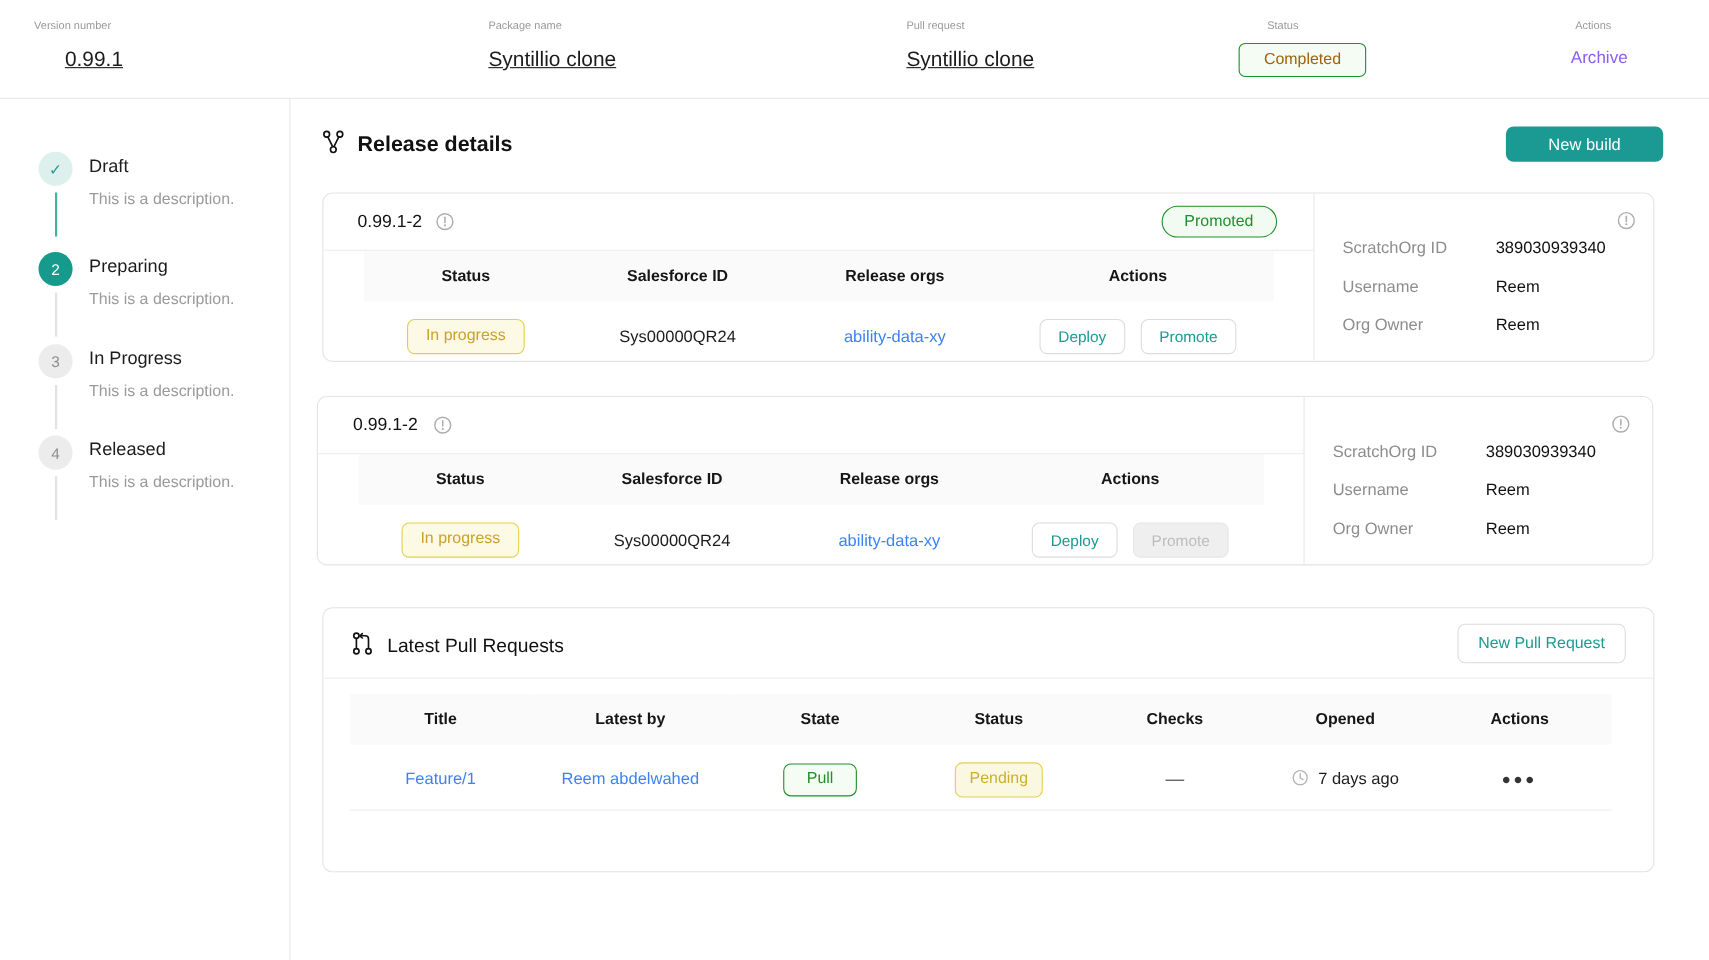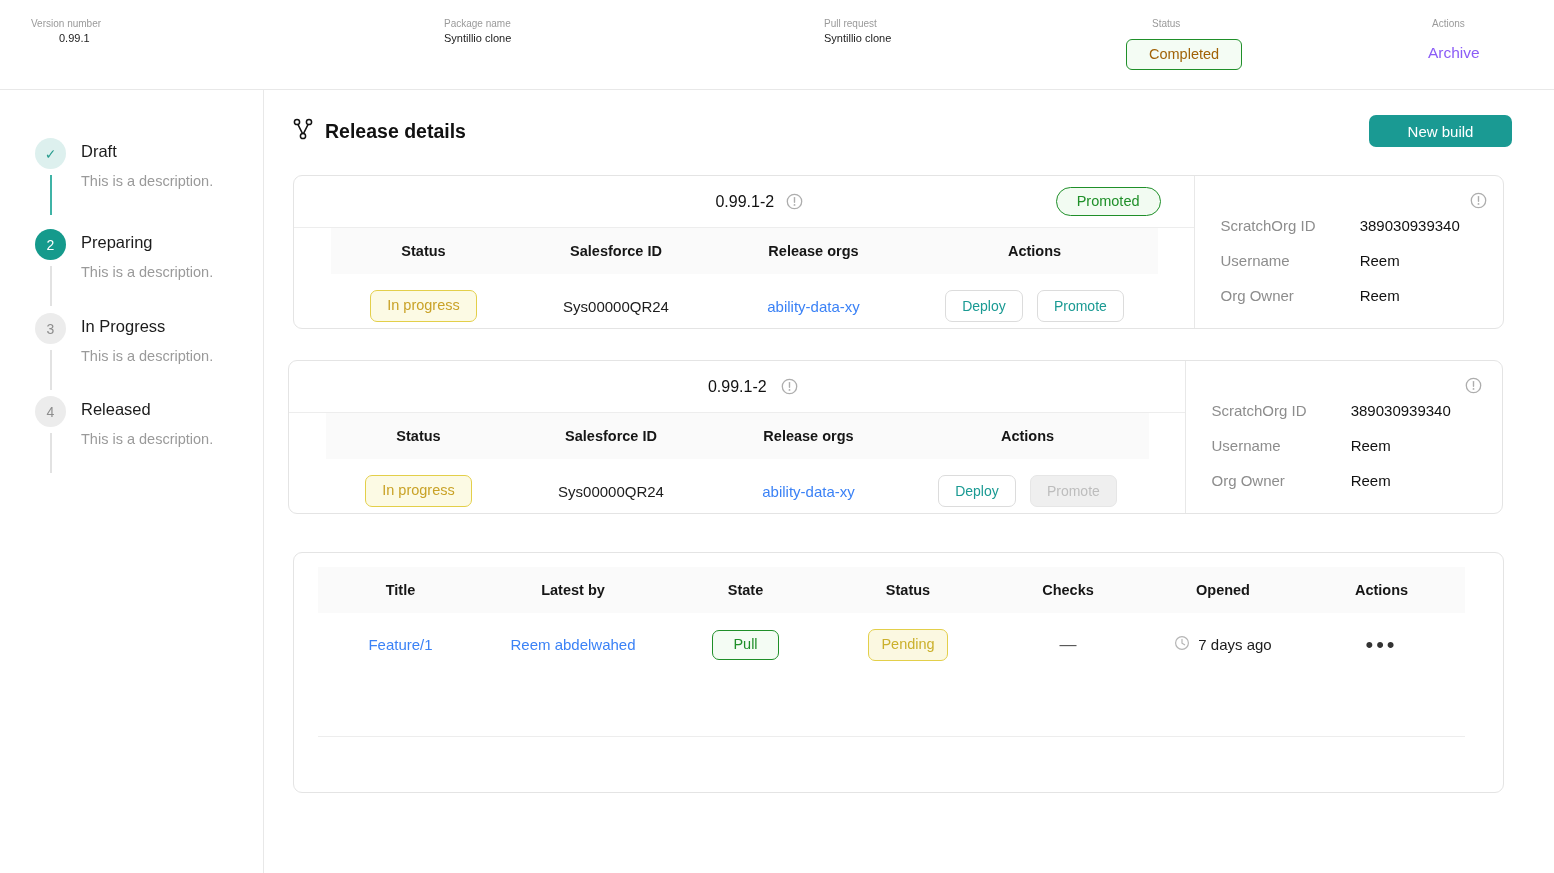--- a/index.html
+++ b/index.html
@@ -18,22 +18,22 @@
     width: 1554px; height: 90px;
     border-bottom: 1px solid #e8e8e8;
     background: #fff;
   }
   .topcol { position: absolute; top: 0; text-align: left; }
   .topcol .tlabel {
     font-size: 10px; color: #9a9a9a; font-weight: 400;
     line-height: 1; white-space: nowrap;
   }
   .topcol .tvalue {
-    font-size: 11px; color: #1c1c1c; font-weight: 400;
-    line-height: 1; white-space: nowrap; margin-top: 4px;
+    font-size: 19px; color: #1c1c1c; font-weight: 400;
+    line-height: 1; white-space: nowrap; margin-top: 16px; text-decoration: underline;
   }
   .tc-version { left: 31px; top: 19px; }
   .tc-version .tvalue { margin-left: 28px; }
   .tc-package { left: 444px; top: 19px; }
   .tc-pr { left: 824px; top: 19px; }
   .tc-status { left: 1152px; top: 19px; }
   .tc-actions { left: 1432px; top: 19px; }
 
   .badge-completed {
     display: inline-block;
@@ -132,21 +132,21 @@
     overflow: hidden;
   }
   .rcard-left { position: relative; height: 100%; }
   .rcard-right {
     position: relative; height: 100%;
     border-left: 1px solid #e8e8e8;
   }
   .rc-head {
     position: relative; height: 52px;
     border-bottom: 1px solid #ededed;
-    display: flex; align-items: center; justify-content: center;
+    display: flex; align-items: center;
   }
   .rc-version {
     font-size: 16px; color: #111; font-weight: 400;
   }
   .pill-promoted {
     position: absolute;
     border: 1px solid #1f8f29; border-radius: 999px;
     background: #f2fbf2; color: #1f8f29;
     font-size: 14.5px; padding: 6px 20px;
     line-height: 1.1;
@@ -413,20 +413,36 @@
         </div>
         <div class="kv" style="left:26px; top:111px;">
           <span class="k" style="display:inline-block; width:135px;">Org Owner</span>
           <span class="v">Reem</span>
         </div>
       </div>
     </div>
 
     <div class="prcard" style="left:29px; top:462px; width:1211px; height:241px;">
 
+      <div class="pr-head">
+        <div class="section-head" style="position:absolute; left:25px; top:20px; gap:11px;">
+          <span class="ico">
+            <svg width="22" height="24" viewBox="0 0 22 24">
+              <circle cx="5" cy="5" r="2.4" fill="none" stroke="#111" stroke-width="1.5"></circle>
+              <circle cx="5" cy="19" r="2.4" fill="none" stroke="#111" stroke-width="1.5"></circle>
+              <circle cx="16" cy="19" r="2.4" fill="none" stroke="#111" stroke-width="1.5"></circle>
+              <path d="M5 7.5 V16.6" stroke="#111" stroke-width="1.5" fill="none"></path>
+              <path d="M16 16.6 V8 Q16 5 13 5 L8.6 5" stroke="#111" stroke-width="1.5" fill="none"></path>
+              <path d="M10.4 3 L8.2 5 L10.4 7" stroke="#111" stroke-width="1.5" fill="none" stroke-linecap="round" stroke-linejoin="round"></path>
+            </svg>
+          </span>
+          <span style="font-size:17.5px; color:#111;">Latest Pull Requests</span>
+        </div>
+        <button class="btn-outline" style="position:absolute; right:25px; top:14px;">New Pull Request</button>
+      </div>
 
       <table class="tbl" style="width:1147px; margin-left:24px; margin-top:14px;">
         <thead>
           <tr>
             <th style="width:165px;">Title</th>
             <th style="width:180px;">Latest by</th>
             <th style="width:165px;">State</th>
             <th style="width:160px;">Status</th>
             <th style="width:160px;">Checks</th>
             <th style="width:150px;">Opened</th>

